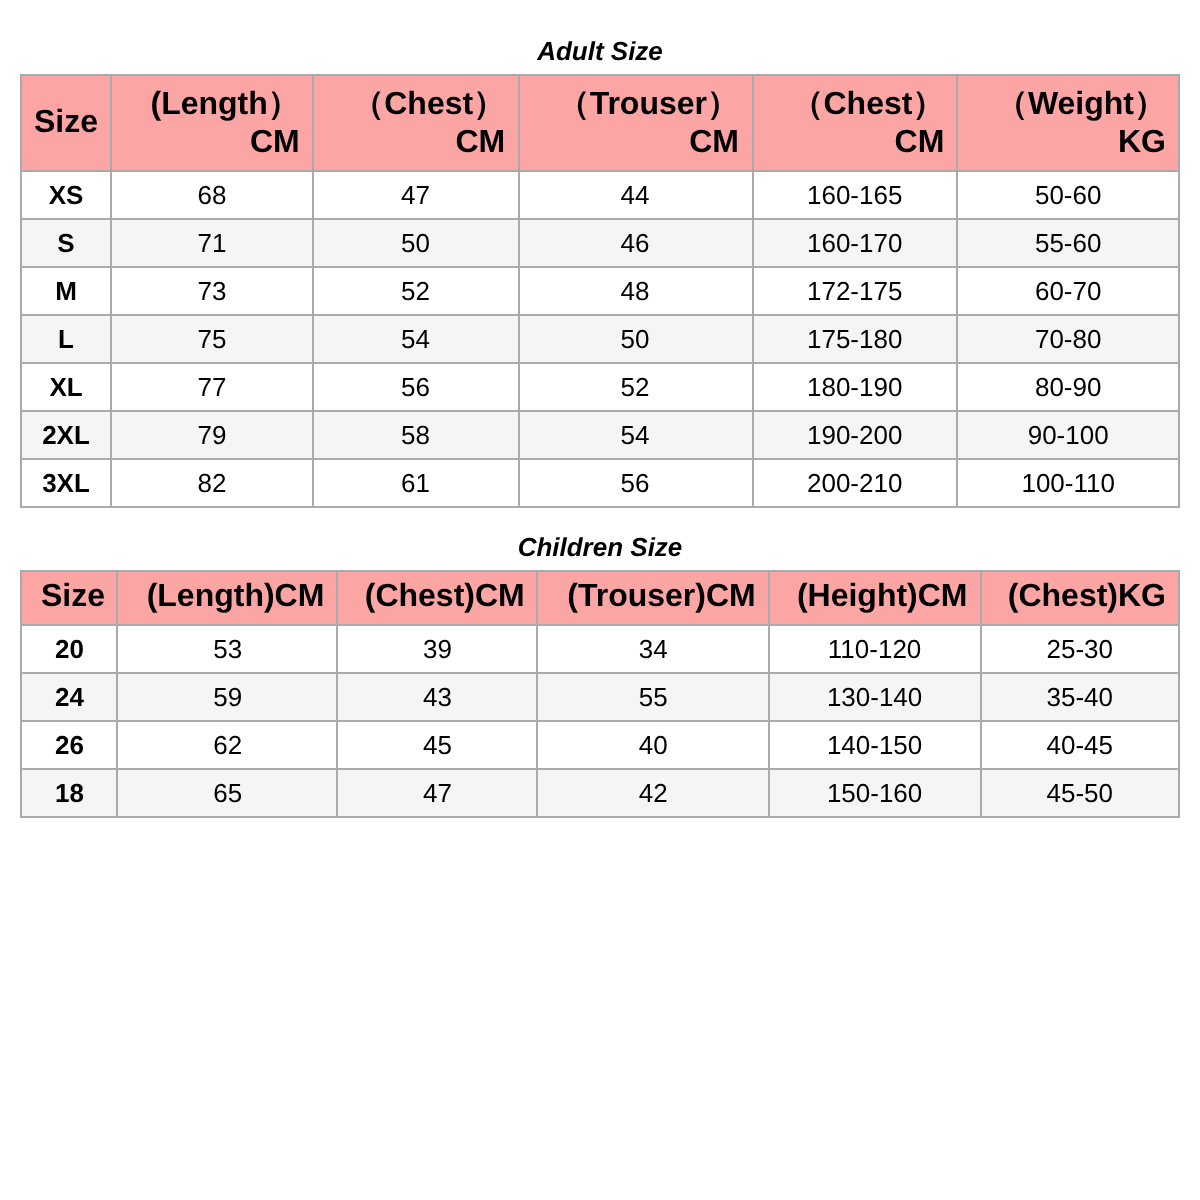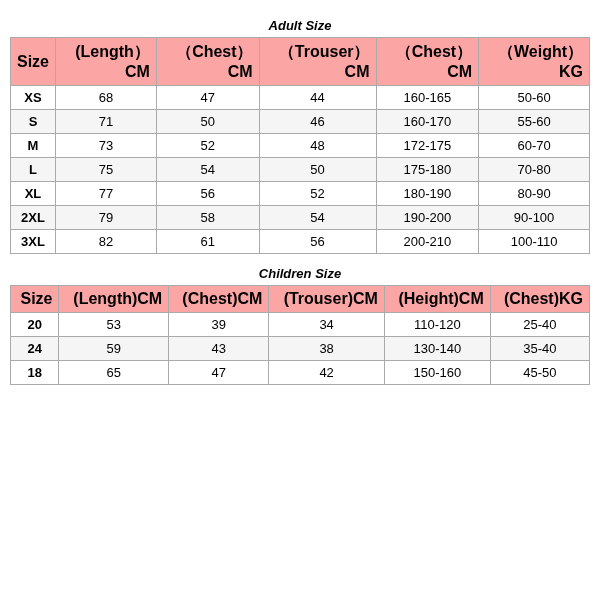--- a/index.html
+++ b/index.html
@@ -139,29 +139,37 @@
         <th>(Chest)KG</th>
       </tr>
     </thead>
   <tbody id="children-tbody">
       <tr>
         <td>20</td>
         <td>53</td>
         <td>39</td>
         <td>34</td>
         <td>110-120</td>
-        <td>25-40</td>
+        <td>25-30</td>
       </tr>
       <tr>
         <td>24</td>
         <td>59</td>
         <td>43</td>
-        <td>38</td>
+        <td>55</td>
         <td>130-140</td>
         <td>35-40</td>
+      </tr>
+      <tr>
+        <td>26</td>
+        <td>62</td>
+        <td>45</td>
+        <td>40</td>
+        <td>140-150</td>
+        <td>40-45</td>
       </tr>
       <tr>
         <td>18</td>
         <td>65</td>
         <td>47</td>
         <td>42</td>
         <td>150-160</td>
         <td>45-50</td>
       </tr>
     </tbody>

